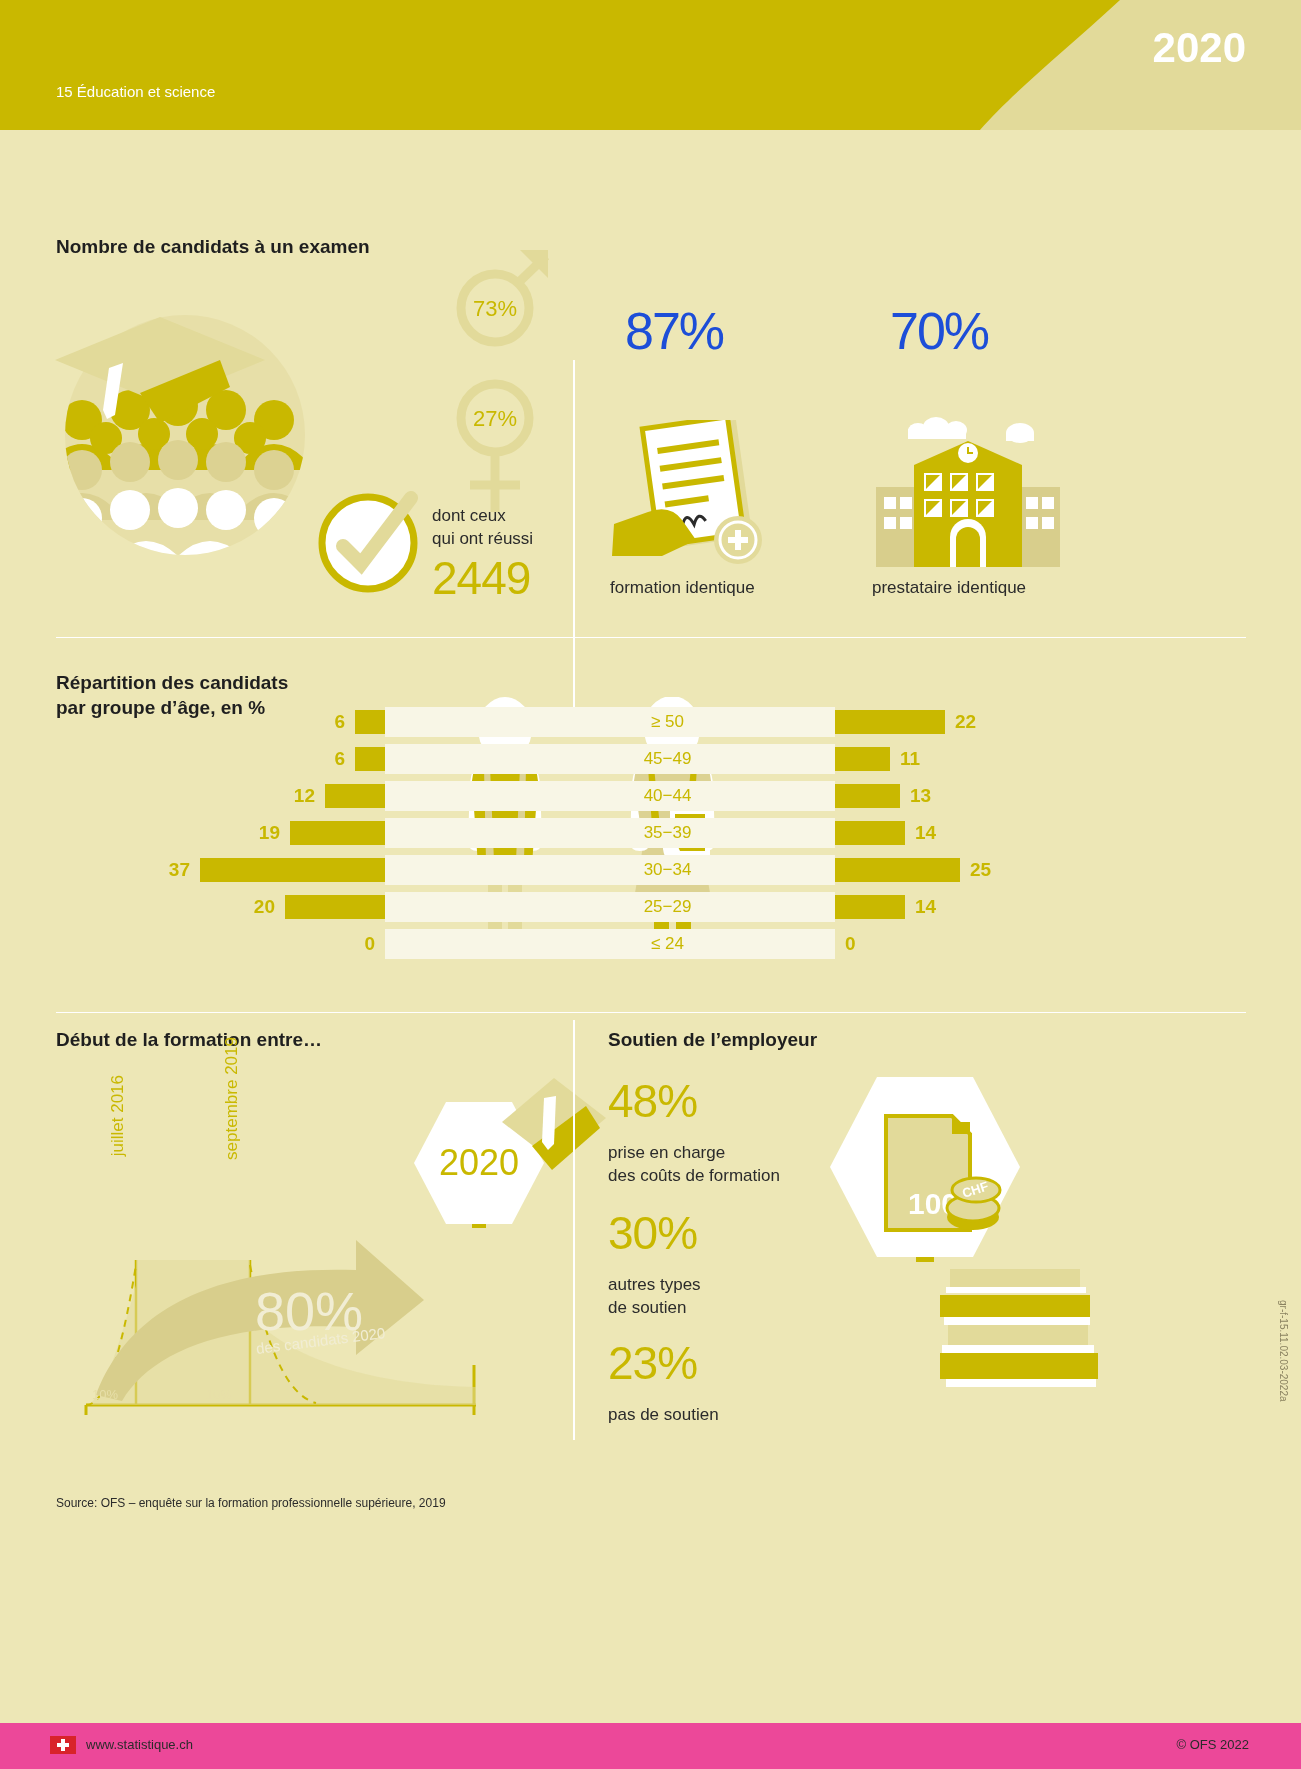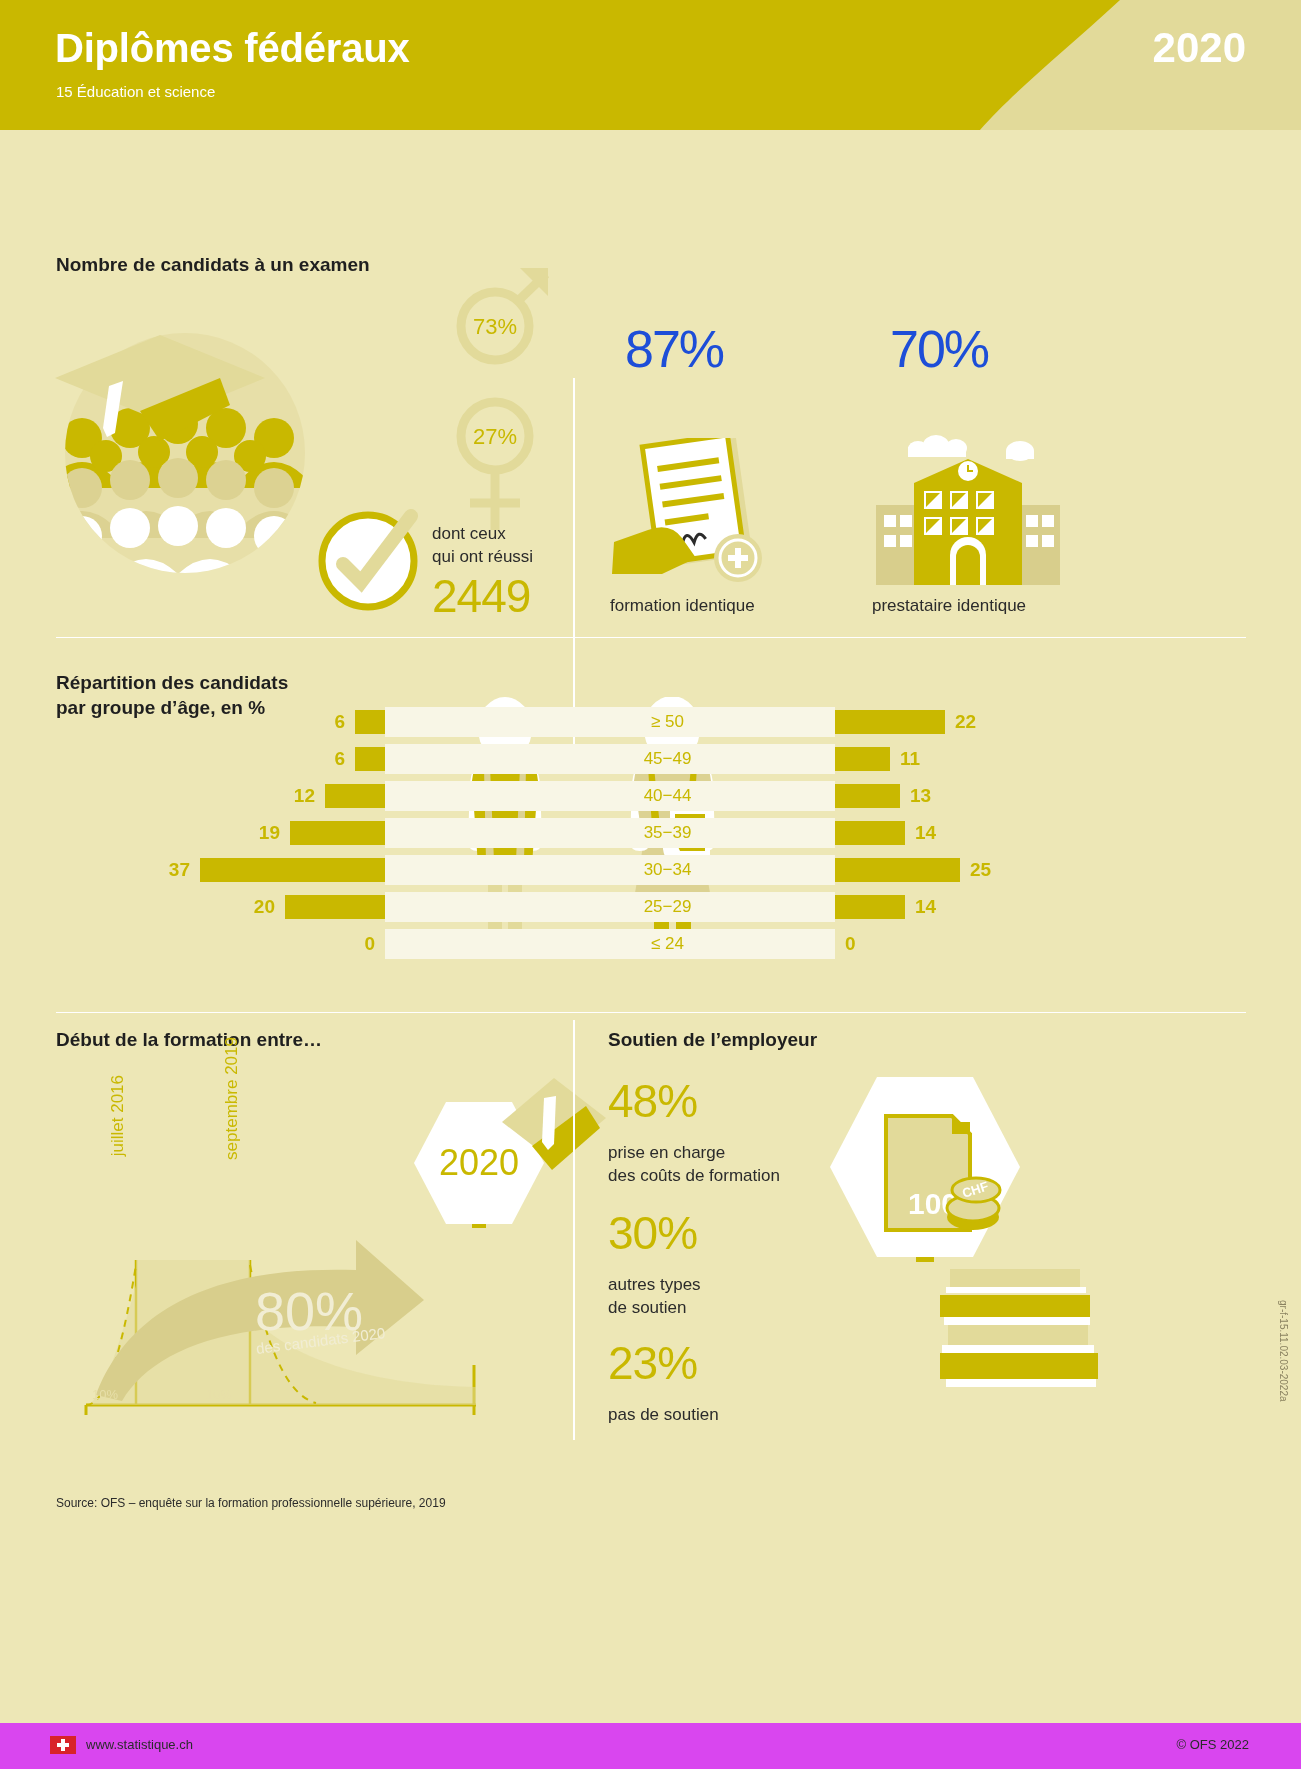--- a/index.html
+++ b/index.html
@@ -22,21 +22,21 @@
 
   
   .sect-title { font-size:19px; font-weight:bold; color:#1f1f1f; line-height:1.3; }
   .divider { position:absolute; height:1px; background:#FFFFFF; }
   .vdivider { position:absolute; width:2px; background:#FFFFFF; }
   .pct-big { font-size:52px; color:#1d4ed8; letter-spacing:-2px; line-height:1; }
   .cap { font-size:17px; color:#2b2b2b; }
   .smallcap { font-size:17px; color:#2b2b2b; line-height:1.35; }
 
   
-  #block1 { position:absolute; left:0; top:148px; width:1301px; height:510px; }
+  #block1 { position:absolute; left:0; top:130px; width:1301px; height:510px; }
   #b1-title { position:absolute; left:56px; top:105px; }
   #num3516 { position:absolute; left:215px; top:165px; font-size:108px; color:#C9B800; letter-spacing:-4px; line-height:1; }
 
   .genderwrap { position:absolute; left:450px; top:110px; width:110px; height:300px; }
 
   #crowd { position:absolute; left:60px; top:180px; width:250px; height:250px; }
   #cap-grad { position:absolute; left:45px; top:175px; width:230px; height:120px; }
 
   #check-circle { position:absolute; left:315px; top:360px; width:106px; height:106px; }
   #dont-ceux { position:absolute; left:432px; top:375px; }
@@ -81,36 +81,35 @@
   #b3r-title { position:absolute; left:608px; top:18px; }
   .sup-item { position:absolute; left:608px; }
   .sup-pct { font-size:46px; color:#C9B800; line-height:1; letter-spacing:-1px; }
   .sup-txt { font-size:17px; color:#2b2b2b; line-height:1.35; margin-top:18px; }
   #hexmoney { position:absolute; left:830px; top:62px; width:190px; height:190px; }
   #books { position:absolute; left:940px; top:255px; width:160px; height:135px; }
 
   
   #source { position:absolute; left:56px; top:1496px; font-size:12px; color:#2b2b2b; }
   #vertcode { position:absolute; right:12px; top:1300px; font-size:10px; color:#8a8260; writing-mode:vertical-rl; }
-  #footer { position:absolute; left:0; top:1723px; width:1301px; height:46px; background:#d946ef; }
+  #footer { position:absolute; left:0; top:1723px; width:1301px; height:46px; background:#ec4899; }
   #flag { position:absolute; left:50px; top:13px; width:26px; height:18px; background:#d8232a; }
   #flag:before { content:""; position:absolute; left:11px; top:3px; width:4px; height:12px; background:#fff; }
   #flag:after { content:""; position:absolute; left:7px; top:7px; width:12px; height:4px; background:#fff; }
   #foot-url { position:absolute; left:86px; top:14px; font-size:13px; color:#2b2b2b; }
   #foot-copy { position:absolute; right:52px; top:14px; font-size:13px; color:#2b2b2b; }
 </style>
 </head>
 <body>
 
 <div class="header">
   <svg class="header-shape" viewBox="0 0 1301 130" preserveAspectRatio="none">
     <rect x="0" y="0" width="1301" height="130" fill="#E2DA9A"></rect>
     <path d="M0,0 L1120,0 C1060,55 1010,95 980,130 L0,130 Z" fill="#C9B800"></path>
   </svg>
-  <div class="header-title">Diplômes fédéraux</div>
   <div class="header-sub">15 Éducation et science</div>
   <div class="header-year">2020</div>
 </div>
 
 <div id="block1">
 
   <div id="b1-title" class="sect-title">Nombre de candidats à un examen</div>
 
   <svg id="crowd" viewBox="0 0 250 250">
     <defs>

